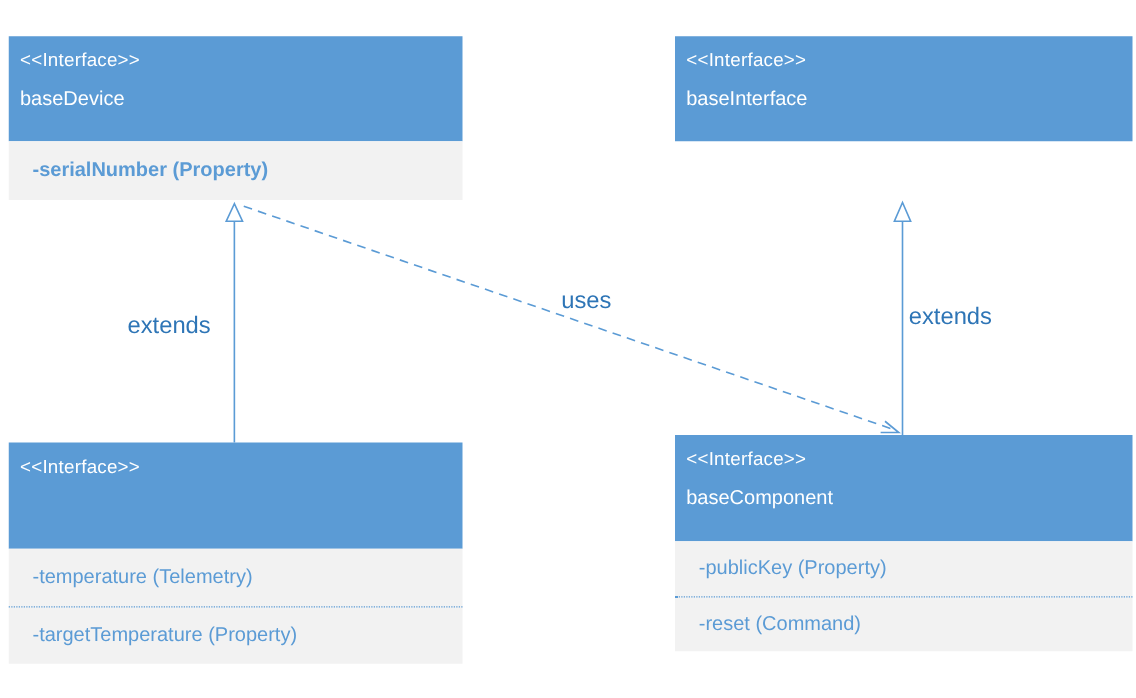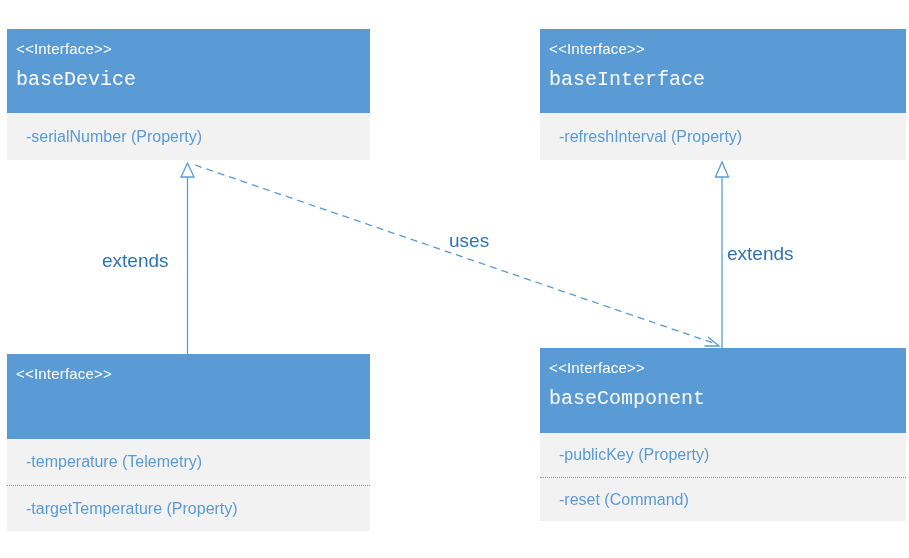--- a/index.html
+++ b/index.html
@@ -12,39 +12,39 @@
   }
   .edges{position:absolute;left:0;top:0;z-index:1;}
   .uml-class{position:absolute;z-index:2;}
   .hdr{
     background:#5b9bd5;
     color:#ffffff;
     padding:10px 8px 12px 9px;
     box-sizing:border-box;
   }
   .stereo{font-size:15px;line-height:20px;letter-spacing:0.2px;}
-  .cname{font-size:20px;line-height:26px;margin-top:8px;font-family:Liberation Mono, monospace;}
+  .cname{font-size:16px;line-height:26px;margin-top:8px;}
   .members{background:#f2f2f2;}
   .member{
     color:#5b9bd5;
     font-size:16px;
     padding:0 8px 0 19px;
     display:flex;align-items:center;
     box-sizing:border-box;
   }
   .member + .member{border-top:1px dotted #5b9bd5;}
   
   #box-basedevice{left:7px;top:29px;width:363px;}
   #box-baseinterface{left:540px;top:29px;width:366px;}
   #box-thermostat{left:7px;top:354px;width:363px;}
   #box-basecomponent{left:540px;top:348px;width:366px;}
   #box-basedevice .hdr,#box-baseinterface .hdr{height:84px;}
   #box-thermostat .hdr{height:85px;}
   #box-basecomponent .hdr{height:85px;}
-  #box-basedevice .member,#box-baseinterface .member{height:47px;}
+  #box-basedevice .member,#box-baseinterface .member{height:47px;font-weight:bold;}
   #box-thermostat .member{height:46px;}
   #box-basecomponent .member{height:44px;}
   .edge-label{
     position:absolute;z-index:3;
     color:#2e75b6;
     font-size:19px;line-height:24px;
     white-space:nowrap;
   }
   #label-extends-left{left:102px;top:249px;}
   #label-uses{left:449px;top:229px;}
@@ -81,23 +81,20 @@
     <div class="members">
       <div class="member">-serialNumber (Property)</div>
     </div>
   </div>
 
   <div class="uml-class" id="box-baseinterface">
     <div class="hdr">
       <div class="stereo">&lt;&lt;Interface&gt;&gt;</div>
       <div class="cname">baseInterface</div>
     </div>
-    <div class="members">
-      <div class="member">-refreshInterval (Property)</div>
-    </div>
   </div>
 
   <div class="uml-class" id="box-thermostat">
     <div class="hdr">
       <div class="stereo">&lt;&lt;Interface&gt;&gt;</div>
     </div>
     <div class="members">
       <div class="member">-temperature (Telemetry)</div>
       <div class="member">-targetTemperature (Property)</div>
     </div>

